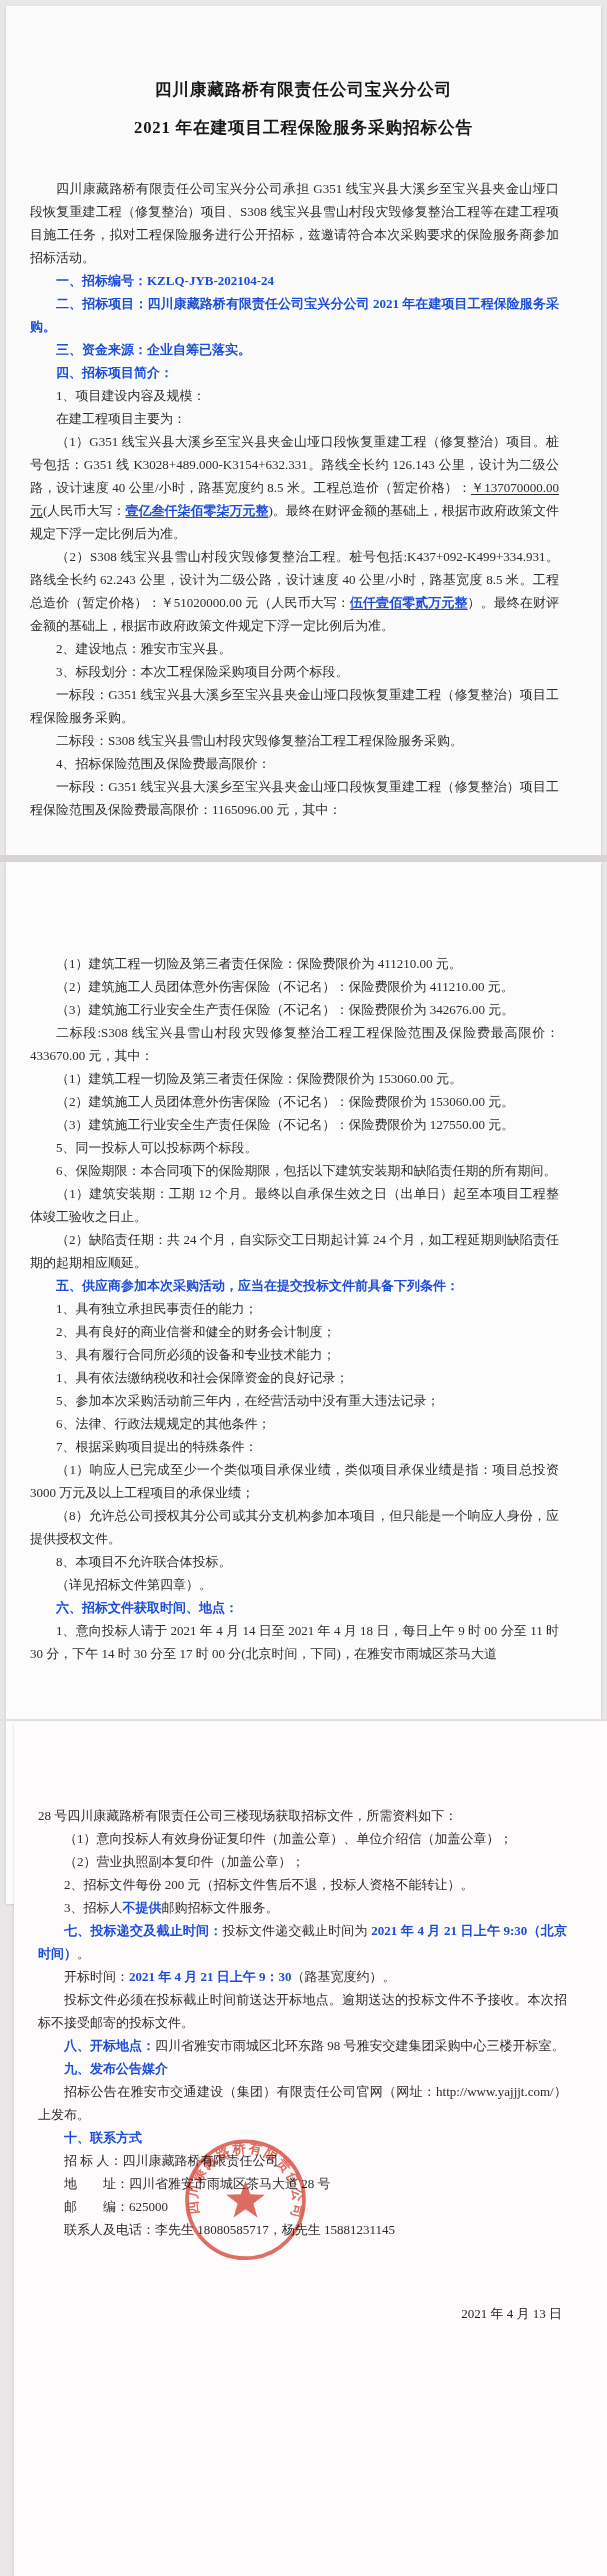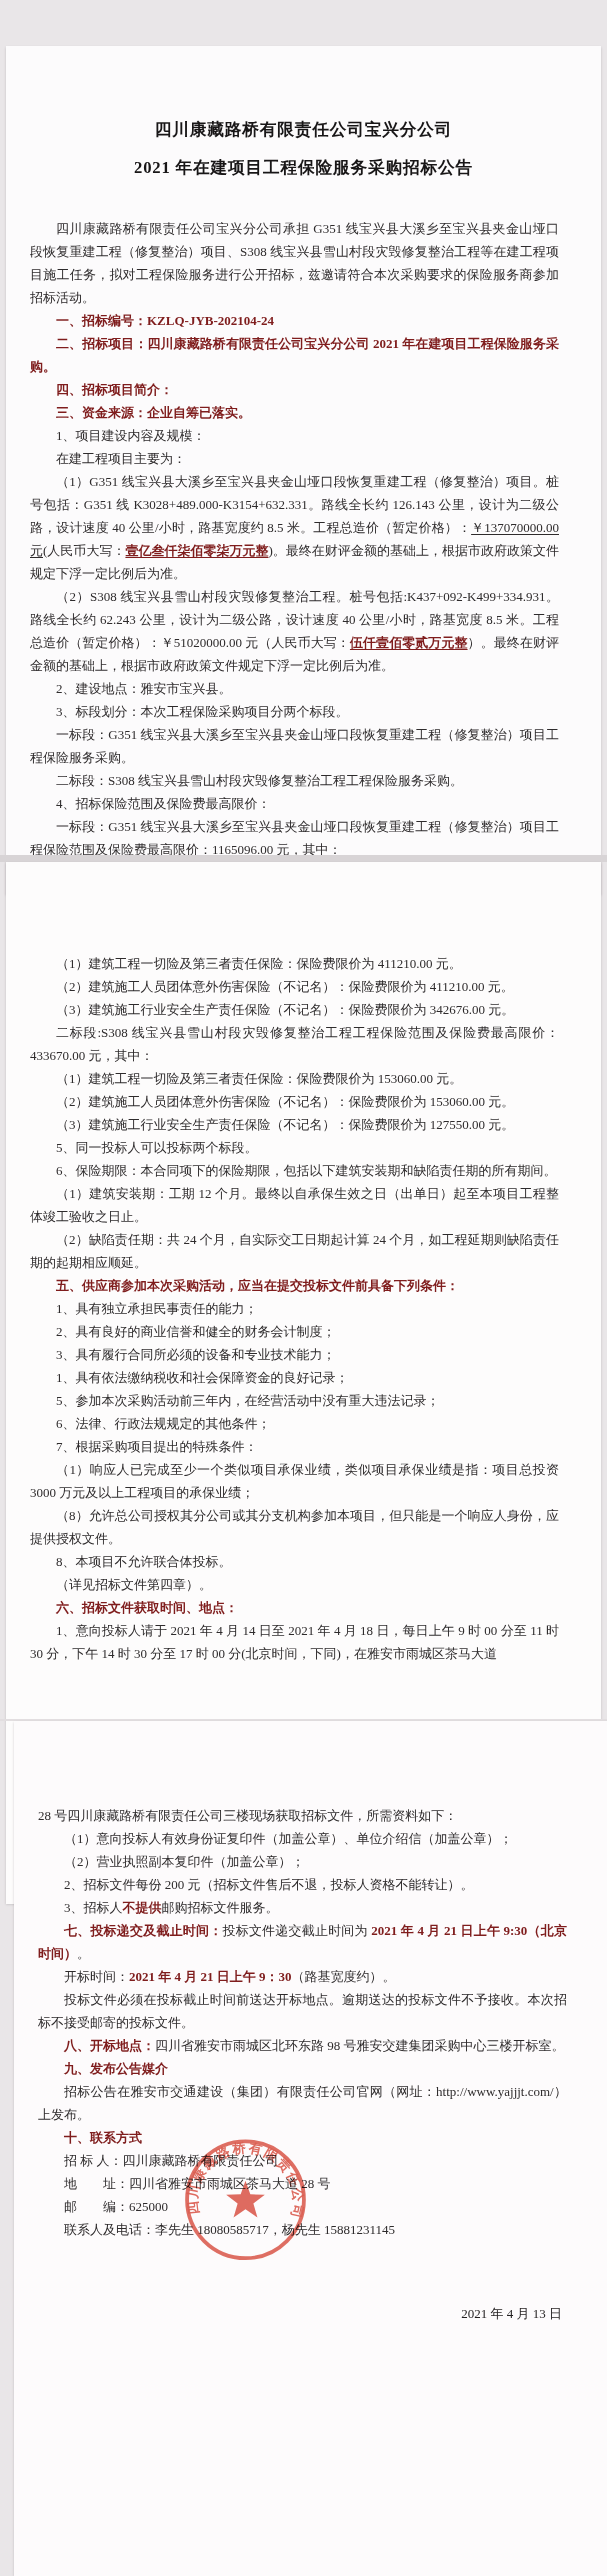--- a/index.html
+++ b/index.html
@@ -1,52 +1,52 @@
 <!DOCTYPE html>
 <html style="font-size:12px"><head>
 <meta charset="utf-8">
 <style>
   html,body{margin:0;padding:0;background:#e9e6e8;}
   .canvas{position:relative;width:607px;height:2576px;background:#e9e6e8;overflow:hidden;
           font-family:"Liberation Serif","DejaVu Serif",serif;color:#2e2b2c;}
   .page{position:absolute;left:6px;width:595px;background:#fcfbfc;box-shadow:0 0.8px 2.3px rgba(80,70,75,.25);overflow:hidden;}
-  #page1{top:6px;height:849px;margin-top:40px;}
+  #page1{top:6px;height:849px;}
   #page2{top:862px;height:1042px;background:#fdfcfc;}
   #page3{top:1721px;height:855px;background:#fdfbfc;margin-left:8px;}
   .doc-title{padding-top:65px;text-align:center;}
   .doc-title h1{margin:0;font-size:16.7px;line-height:38px;font-weight:bold;color:#181617;letter-spacing:0.8px;}
   .content{padding:0 42px 0 24px;font-size:13px;line-height:23px;text-align:justify;}
   #page1 .content{padding-top:30px;}
   #page2 .content{padding-top:90px;}
   #page3 .content{padding-top:83px;}
   .content p{margin:0;text-indent:2em;}
   .content p.noind{text-indent:0;}
-  .b{font-weight:bold;color:#7f1d1d;}
+  .b{font-weight:bold;color:#1d4ed8;}
   .u{text-decoration:underline;text-underline-offset:2.3px;}
   .date-line{position:absolute;right:47px;top:584px;margin:0;font-size:13px;font-weight:normal;color:#211e1f;}
   .stamp{position:absolute;left:168px;top:414px;width:127px;height:127px;mix-blend-mode:multiply;opacity:.88;}
   .page-gap{position:absolute;left:0;width:607px;height:6.8px;background:#d8d4d6;}
   #gap1{top:855px;} #gap2{top:1719px;height:1.5px;background:#e2dee0;}
 </style>
 </head>
 <body>
 
 <div class="canvas">
 
   <section class="page" id="page1">
     <header class="doc-title">
       <h1>四川康藏路桥有限责任公司宝兴分公司</h1>
       <h1>2021 年在建项目工程保险服务采购招标公告</h1>
     </header>
     <div class="content">
         <p><span>四川康藏路桥有限责任公司宝兴分公司承担 G351 线宝兴县大溪乡至宝兴县夹金山垭口段恢复重建工程（修复整治）项目、S308 线宝兴县雪山村段灾毁修复整治工程等在建工程项目施工任务，拟对工程保险服务进行公开招标，兹邀请符合本次采购要求的保险服务商参加招标活动。</span></p>
         <p class="b"><span>一、招标编号：KZLQ-JYB-202104-24</span></p>
         <p class="b"><span>二、招标项目：四川康藏路桥有限责任公司宝兴分公司 2021 年在建项目工程保险服务采购。</span></p>
+        <p class="b"><span>三、资金来源：企业自筹已落实。</span></p>
         <p class="b"><span>四、招标项目简介：</span></p>
-        <p class="b"><span>三、资金来源：企业自筹已落实。</span></p>
         <p><span>1、项目建设内容及规模：</span></p>
         <p><span>在建工程项目主要为：</span></p>
         <p><span>（1）G351 线宝兴县大溪乡至宝兴县夹金山垭口段恢复重建工程（修复整治）项目。桩号包括：G351 线 K3028+489.000-K3154+632.331。路线全长约 126.143 公里，设计为二级公路，设计速度 40 公里/小时，路基宽度约 8.5 米。工程总造价（暂定价格）：</span><span class="u">￥137070000.00 元</span><span>(人民币大写：</span><span class="b u">壹亿叁仟柒佰零柒万元整</span><span>)。最终在财评金额的基础上，根据市政府政策文件规定下浮一定比例后为准。</span></p>
         <p><span>（2）S308 线宝兴县雪山村段灾毁修复整治工程。桩号包括:K437+092-K499+334.931。路线全长约 62.243 公里，设计为二级公路，设计速度 40 公里/小时，路基宽度 8.5 米。工程总造价（暂定价格）：￥51020000.00 元（人民币大写：</span><span class="b u">伍仟壹佰零贰万元整</span><span>）。最终在财评金额的基础上，根据市政府政策文件规定下浮一定比例后为准。</span></p>
         <p><span>2、建设地点：雅安市宝兴县。</span></p>
         <p><span>3、标段划分：本次工程保险采购项目分两个标段。</span></p>
         <p><span>一标段：G351 线宝兴县大溪乡至宝兴县夹金山垭口段恢复重建工程（修复整治）项目工程保险服务采购。</span></p>
         <p><span>二标段：S308 线宝兴县雪山村段灾毁修复整治工程工程保险服务采购。</span></p>
         <p><span>4、招标保险范围及保险费最高限价：</span></p>
         <p><span>一标段：G351 线宝兴县大溪乡至宝兴县夹金山垭口段恢复重建工程（修复整治）项目工程保险范围及保险费最高限价：1165096.00 元，其中：</span></p>

